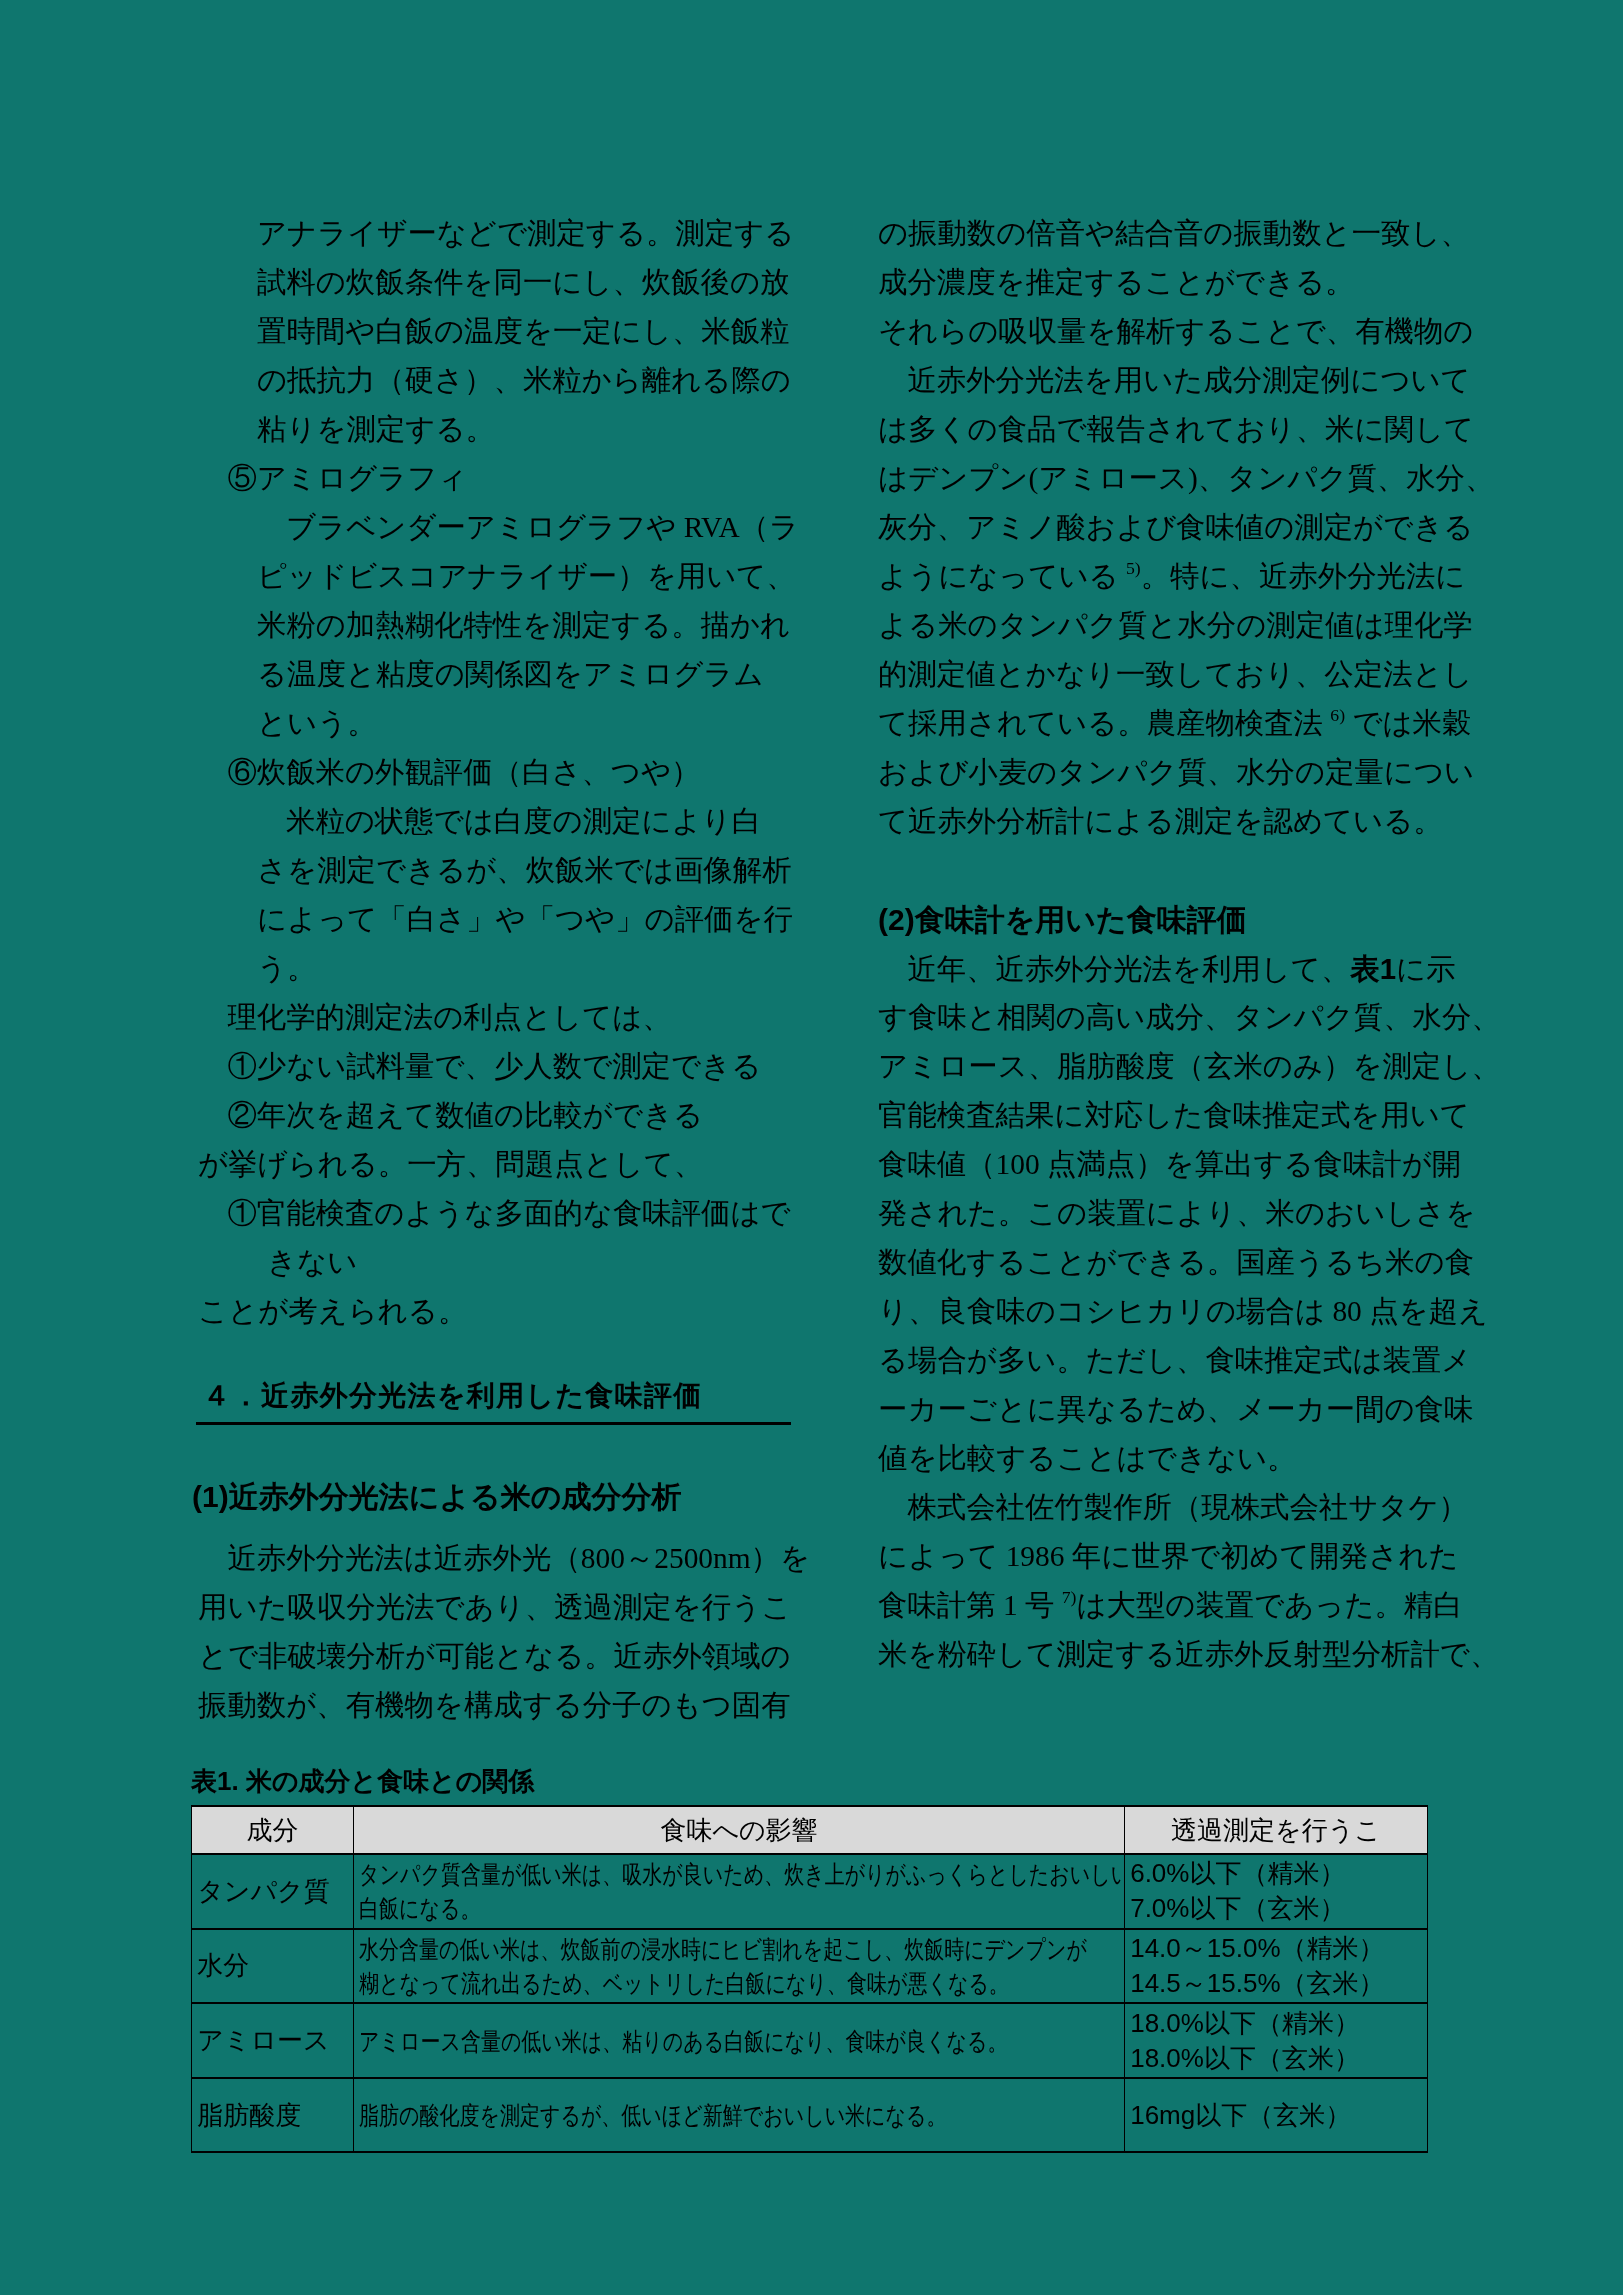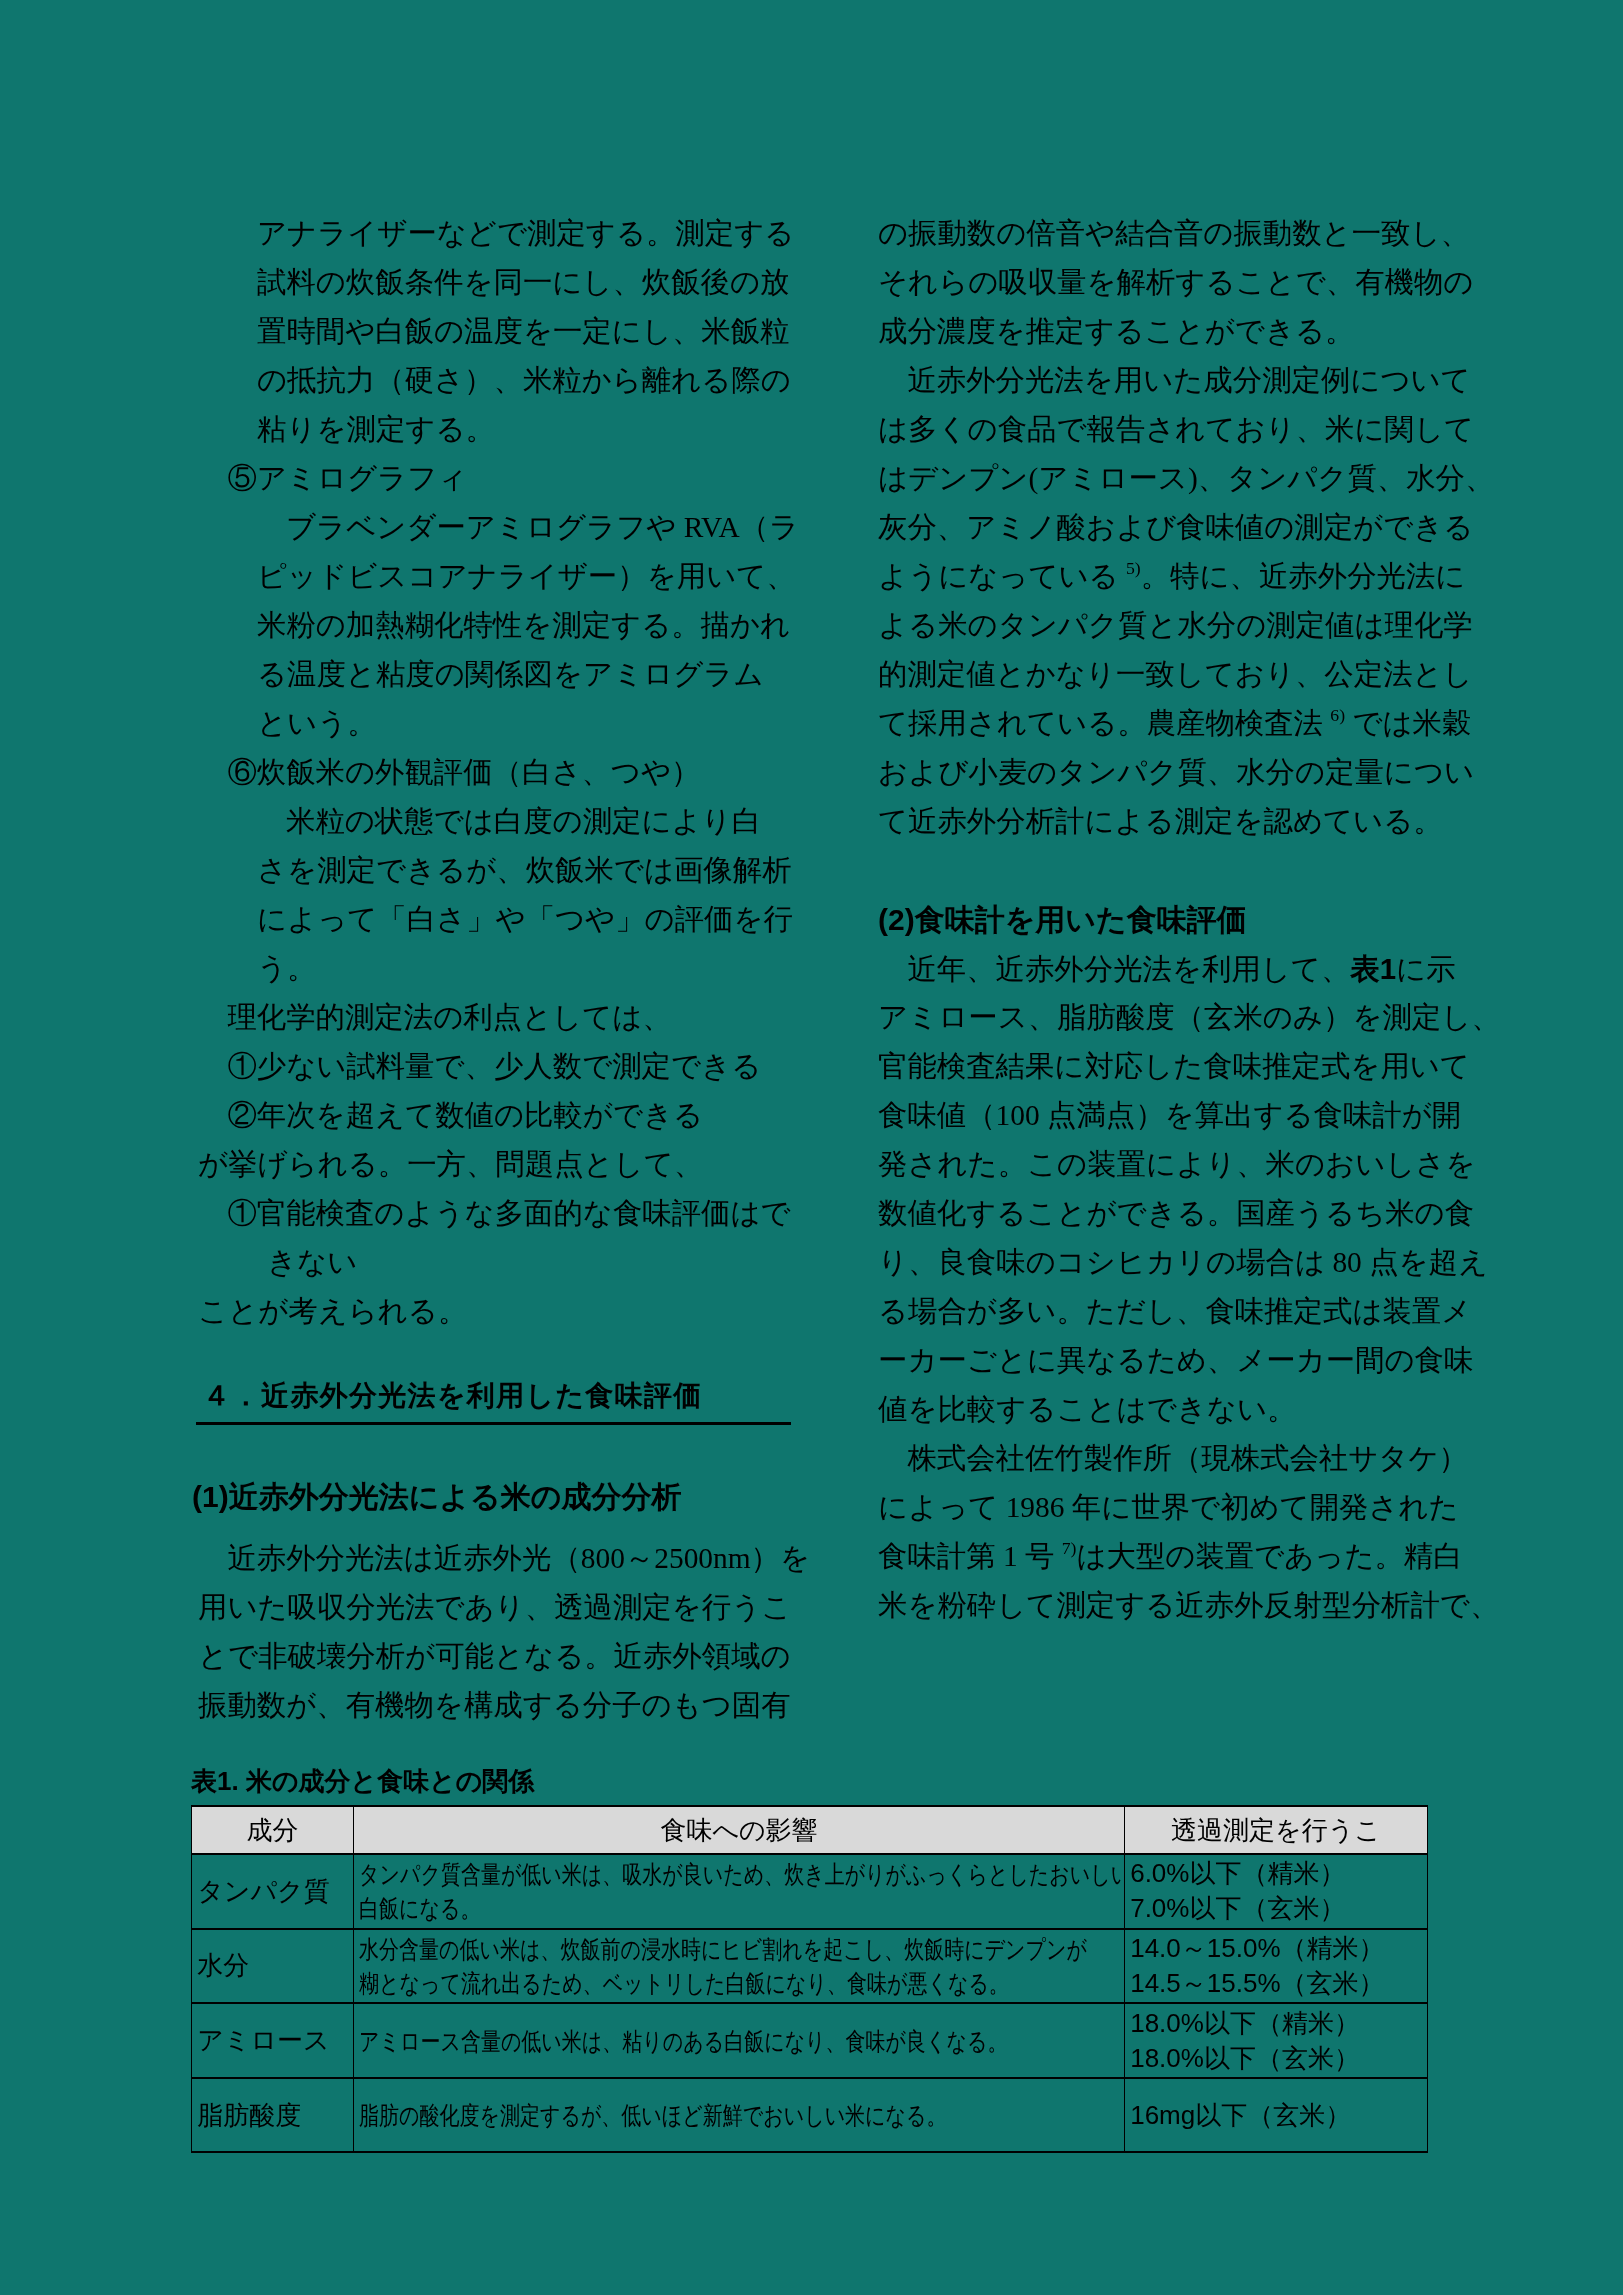--- a/index.html
+++ b/index.html
@@ -71,35 +71,36 @@
 
   <div id="left-col-b" class="col">
       <div class="line" style="padding-left: 29.4px;">近赤外分光法は近赤外光（800～2500nm）を</div>
       <div class="line">用いた吸収分光法であり、透過測定を行うこ</div>
       <div class="line">とで非破壊分析が可能となる。近赤外領域の</div>
       <div class="line">振動数が、有機物を構成する分子のもつ固有</div>
     </div>
 
   <div id="right-col" class="col">
       <div class="line">の振動数の倍音や結合音の振動数と一致し、</div>
+      <div class="line">成分濃度を推定することができる。</div>
       <div class="line">それらの吸収量を解析することで、有機物の</div>
-      <div class="line">成分濃度を推定することができる。</div>
       <div class="line" style="padding-left: 29.4px;">近赤外分光法を用いた成分測定例について</div>
       <div class="line">は多くの食品で報告されており、米に関して</div>
       <div class="line">はデンプン(アミロース)、タンパク質、水分、</div>
       <div class="line">灰分、アミノ酸および食味値の測定ができる</div>
       <div class="line"><span>ようになっている </span><sup class="sup">5)</sup><span>。特に、近赤外分光法に</span></div>
       <div class="line">よる米のタンパク質と水分の測定値は理化学</div>
       <div class="line">的測定値とかなり一致しており、公定法とし</div>
       <div class="line"><span>て採用されている。農産物検査法 </span><sup class="sup">6)</sup><span> では米穀</span></div>
       <div class="line">および小麦のタンパク質、水分の定量につい</div>
       <div class="line">て近赤外分析計による測定を認めている。</div>
       <div class="line"></div>
       <div class="line h">(2)食味計を用いた食味評価</div>
       <div class="line" style="padding-left: 29.4px;"><span>近年、近赤外分光法を利用して、</span><span class="gb">表1</span><span>に示</span></div>
+      <div class="line">す食味と相関の高い成分、タンパク質、水分、</div>
       <div class="line">アミロース、脂肪酸度（玄米のみ）を測定し、</div>
       <div class="line">官能検査結果に対応した食味推定式を用いて</div>
       <div class="line">食味値（100 点満点）を算出する食味計が開</div>
       <div class="line">発された。この装置により、米のおいしさを</div>
       <div class="line">数値化することができる。国産うるち米の食</div>
       <div class="line">り、良食味のコシヒカリの場合は 80 点を超え</div>
       <div class="line">る場合が多い。ただし、食味推定式は装置メ</div>
       <div class="line">ーカーごとに異なるため、メーカー間の食味</div>
       <div class="line">値を比較することはできない。</div>
       <div class="line" style="padding-left: 29.4px;">株式会社佐竹製作所（現株式会社サタケ）</div>

